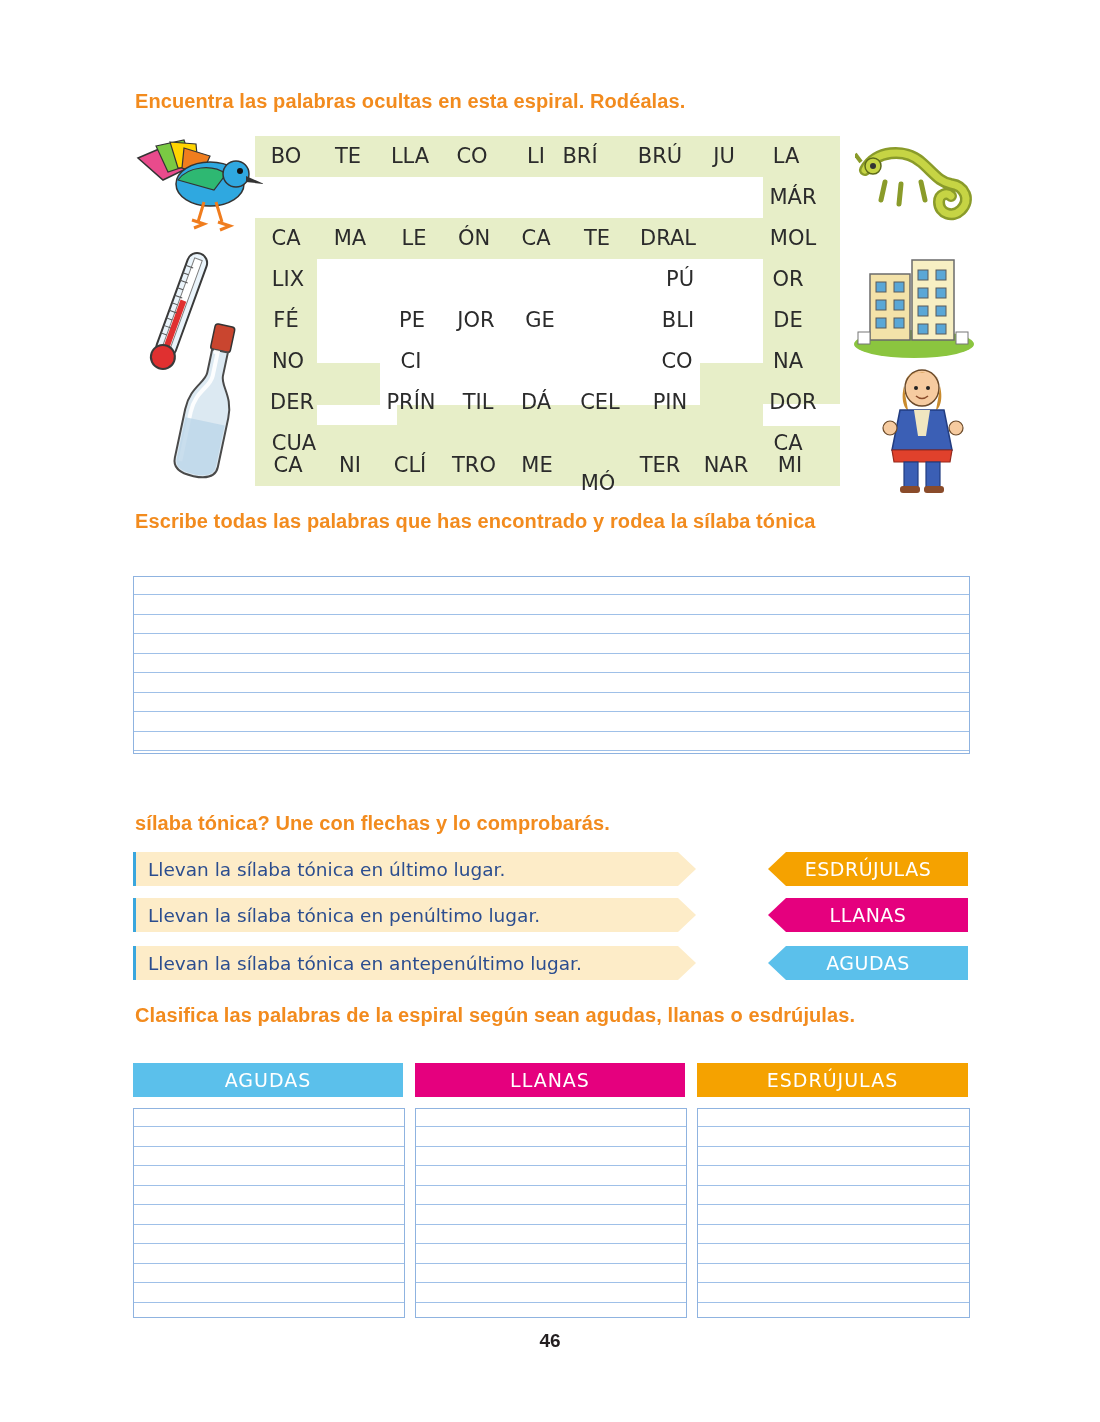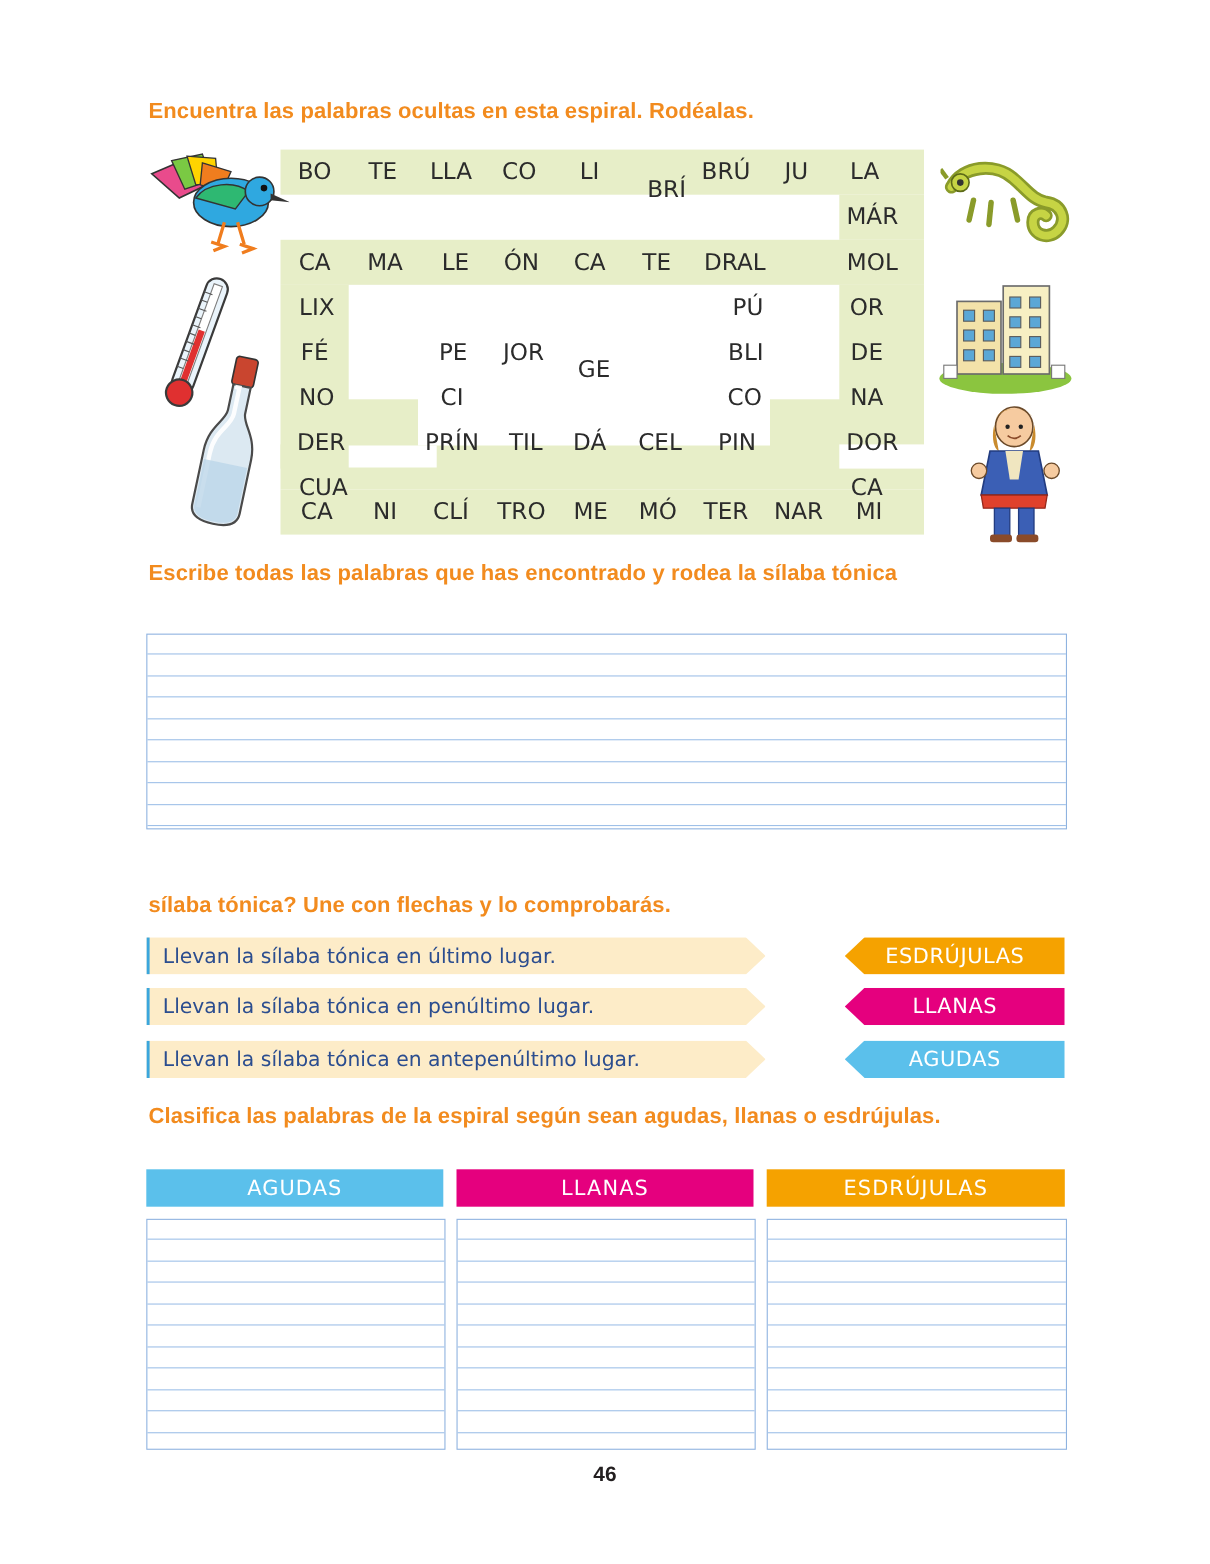--- a/index.html
+++ b/index.html
@@ -194,21 +194,21 @@
     <div class="sp-band" style="left:125px;top:207px; width:320px;height:62px;background:#ffffff;"></div>
     <div class="sp-band" style="left:62px; top:269px; width:80px; height:20px;background:#ffffff;"></div>
     <div class="sp-band" style="left:508px;top:268px; width:77px; height:22px;background:#ffffff;"></div>
     <div class="sp-band" style="left:0px;  top:268px; width:16px; height:22px;background:#E7EEC8;"></div>
 
     <div class="sp-cell" style="left:0px;  top:1px; width:62px;">BO</div>
     <div class="sp-cell" style="left:62px; top:1px; width:62px;">TE</div>
     <div class="sp-cell" style="left:124px;top:1px; width:62px;">LLA</div>
     <div class="sp-cell" style="left:186px;top:1px; width:62px;">CO</div>
     <div class="sp-cell" style="left:252px;top:1px; width:58px;">LI</div>
-    <div class="sp-cell" style="left:320px;top:1px; width:62px;margin-top:16px;">BRÍ</div>
+    <div class="sp-cell" style="left:294px;top:1px; width:62px;">BRÍ</div>
     <div class="sp-cell" style="left:372px;top:1px; width:66px;">BRÚ</div>
     <div class="sp-cell" style="left:440px;top:1px; width:58px;">JU</div>
     <div class="sp-cell" style="left:500px;top:1px; width:62px;">LA</div>
 
     <div class="sp-cell" style="left:500px;top:42px; width:76px;">MÁR</div>
 
     <div class="sp-cell" style="left:0px;  top:83px; width:62px;">CA</div>
     <div class="sp-cell" style="left:62px; top:83px; width:66px;">MA</div>
     <div class="sp-cell" style="left:130px;top:83px; width:58px;">LE</div>
     <div class="sp-cell" style="left:188px;top:83px; width:62px;">ÓN</div>
@@ -217,21 +217,21 @@
     <div class="sp-cell" style="left:372px;top:83px; width:82px;">DRAL</div>
     <div class="sp-cell" style="left:500px;top:83px; width:76px;">MOL</div>
 
     <div class="sp-cell" style="left:0px;  top:124px;width:66px;">LIX</div>
     <div class="sp-cell" style="left:396px;top:124px;width:58px;">PÚ</div>
     <div class="sp-cell" style="left:500px;top:124px;width:66px;">OR</div>
 
     <div class="sp-cell" style="left:0px;  top:165px;width:62px;">FÉ</div>
     <div class="sp-cell" style="left:128px;top:165px;width:58px;">PE</div>
     <div class="sp-cell" style="left:186px;top:165px;width:70px;">JOR</div>
-    <div class="sp-cell" style="left:256px;top:165px;width:58px;margin-top:16px;">GE</div>
+    <div class="sp-cell" style="left:256px;top:165px;width:58px;">GE</div>
     <div class="sp-cell" style="left:390px;top:165px;width:66px;">BLI</div>
     <div class="sp-cell" style="left:500px;top:165px;width:66px;">DE</div>
 
     <div class="sp-cell" style="left:0px;  top:206px;width:66px;">NO</div>
     <div class="sp-cell" style="left:128px;top:206px;width:56px;">CI</div>
     <div class="sp-cell" style="left:392px;top:206px;width:60px;">CO</div>
     <div class="sp-cell" style="left:500px;top:206px;width:66px;">NA</div>
 
     <div class="sp-cell" style="left:0px;  top:247px;width:74px;">DER</div>
     <div class="sp-cell" style="left:118px;top:247px;width:76px;">PRÍN</div>
@@ -242,21 +242,21 @@
     <div class="sp-cell" style="left:500px;top:247px;width:76px;">DOR</div>
 
     <div class="sp-cell" style="left:0px;  top:288px;width:78px;">CUA</div>
     <div class="sp-cell" style="left:500px;top:288px;width:66px;">CA</div>
 
     <div class="sp-cell" style="left:0px;  top:310px;width:66px;">CA</div>
     <div class="sp-cell" style="left:66px; top:310px;width:58px;">NI</div>
     <div class="sp-cell" style="left:124px;top:310px;width:62px;">CLÍ</div>
     <div class="sp-cell" style="left:186px;top:310px;width:66px;">TRO</div>
     <div class="sp-cell" style="left:252px;top:310px;width:60px;">ME</div>
-    <div class="sp-cell" style="left:312px;top:310px;width:62px;">MÓ</div>
+    <div class="sp-cell" style="left:312px;top:328px;width:62px;">MÓ</div>
     <div class="sp-cell" style="left:374px;top:310px;width:62px;">TER</div>
     <div class="sp-cell" style="left:436px;top:310px;width:70px;">NAR</div>
     <div class="sp-cell" style="left:506px;top:310px;width:58px;">MI</div>
   </div>
 
   <div class="instr" style="left:135px;top:506px;width:880px;">Escribe todas las palabras que has encontrado y rodea la sílaba tónica</div>
 
   <div class="rulebox" id="rulebox1" style="left:133px;top:576px;width:835px;height:176px;">
       <div class="line" style="top: 17px;"></div>
       <div class="line" style="top: 36.5px;"></div>

